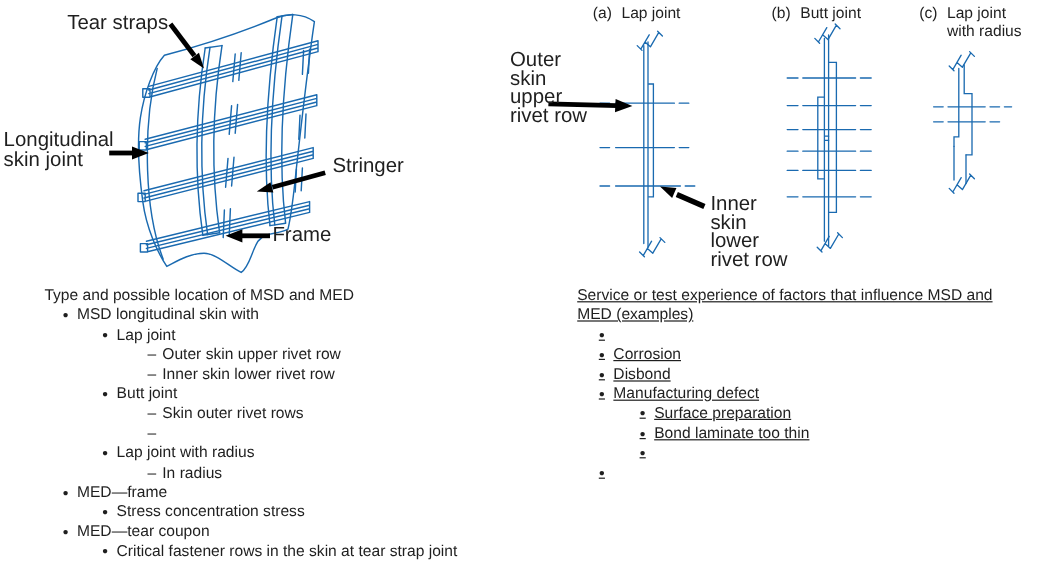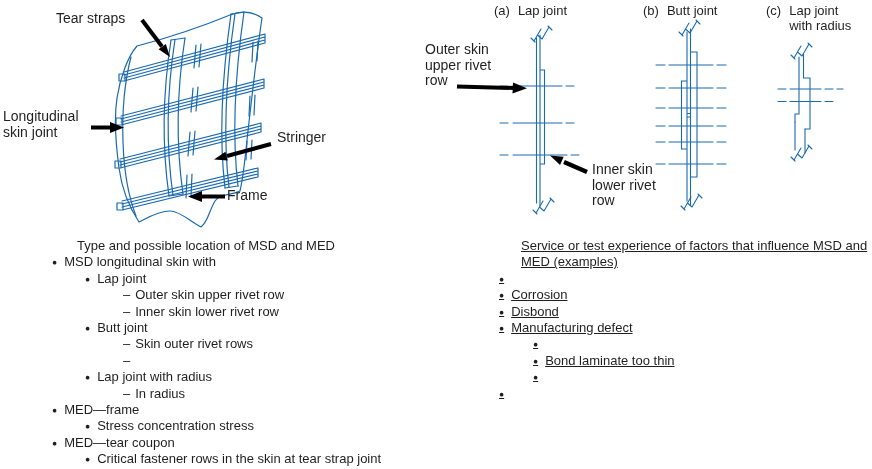--- a/index.html
+++ b/index.html
@@ -4,24 +4,24 @@
 <style>
   :root { --blue:#1a6ab0; --ink:#1f1f1f; }
   html,body { margin:0; padding:0; }
   body {
     width:872px; height:469px; position:relative; overflow:hidden;
     background:#ffffff;
     font-family:"Liberation Sans","DejaVu Sans",sans-serif;
     color:var(--ink);
   }
   .art { position:absolute; left:0; top:0; width:872px; height:469px; color:var(--blue); }
-  .fig-label { position:absolute; font-size:14px; line-height:15.5px; white-space:normal; }
+  .fig-label { position:absolute; font-size:17px; line-height:15.5px; white-space:normal; }
   .joint-label { position:absolute; display:flex; gap:8px; font-size:13px; line-height:15px; }
   .list-block { position:absolute; font-size:13px; line-height:16.4px; }
-  .list-title { white-space:normal;margin-left:40px; }
+  .list-title { white-space:normal; }
   #right-list .list-title { width:365px; }
   .li { display:flex; }
   .marker { flex:none; }
   .marker.bullet { font-size:8.5px; line-height:16.4px; margin-right:7px; }
   .marker.dash { margin-right:5px; }
   #left-list  { left:37px;  top:238px; width:424px; --i1:15px; --i2:48px; --i3:86px; }
   #right-list { left:481px; top:238px; width:382px;text-decoration:underline; --i1:18px; --i2:52px; --i3:86px; }
   .lvl1 { padding-left:var(--i1,15px); }
   .lvl2 { padding-left:var(--i2,48px); }
   .lvl3 { padding-left:var(--i3,86px); }
@@ -213,20 +213,21 @@
       <div class="li lvl1">
         <span class="marker bullet">●</span>
         <span class="li-text">Disbond</span>
       </div>
       <div class="li lvl1">
         <span class="marker bullet">●</span>
         <span class="li-text">Manufacturing defect</span>
       </div>
       <div class="li lvl2">
         <span class="marker bullet">●</span>
+        <span class="li-text">Surface preparation</span>
       </div>
       <div class="li lvl2">
         <span class="marker bullet">●</span>
         <span class="li-text">Bond laminate too thin</span>
       </div>
       <div class="li lvl2">
         <span class="marker bullet">●</span>
       </div>
       <div class="li lvl1">
         <span class="marker bullet">●</span>

